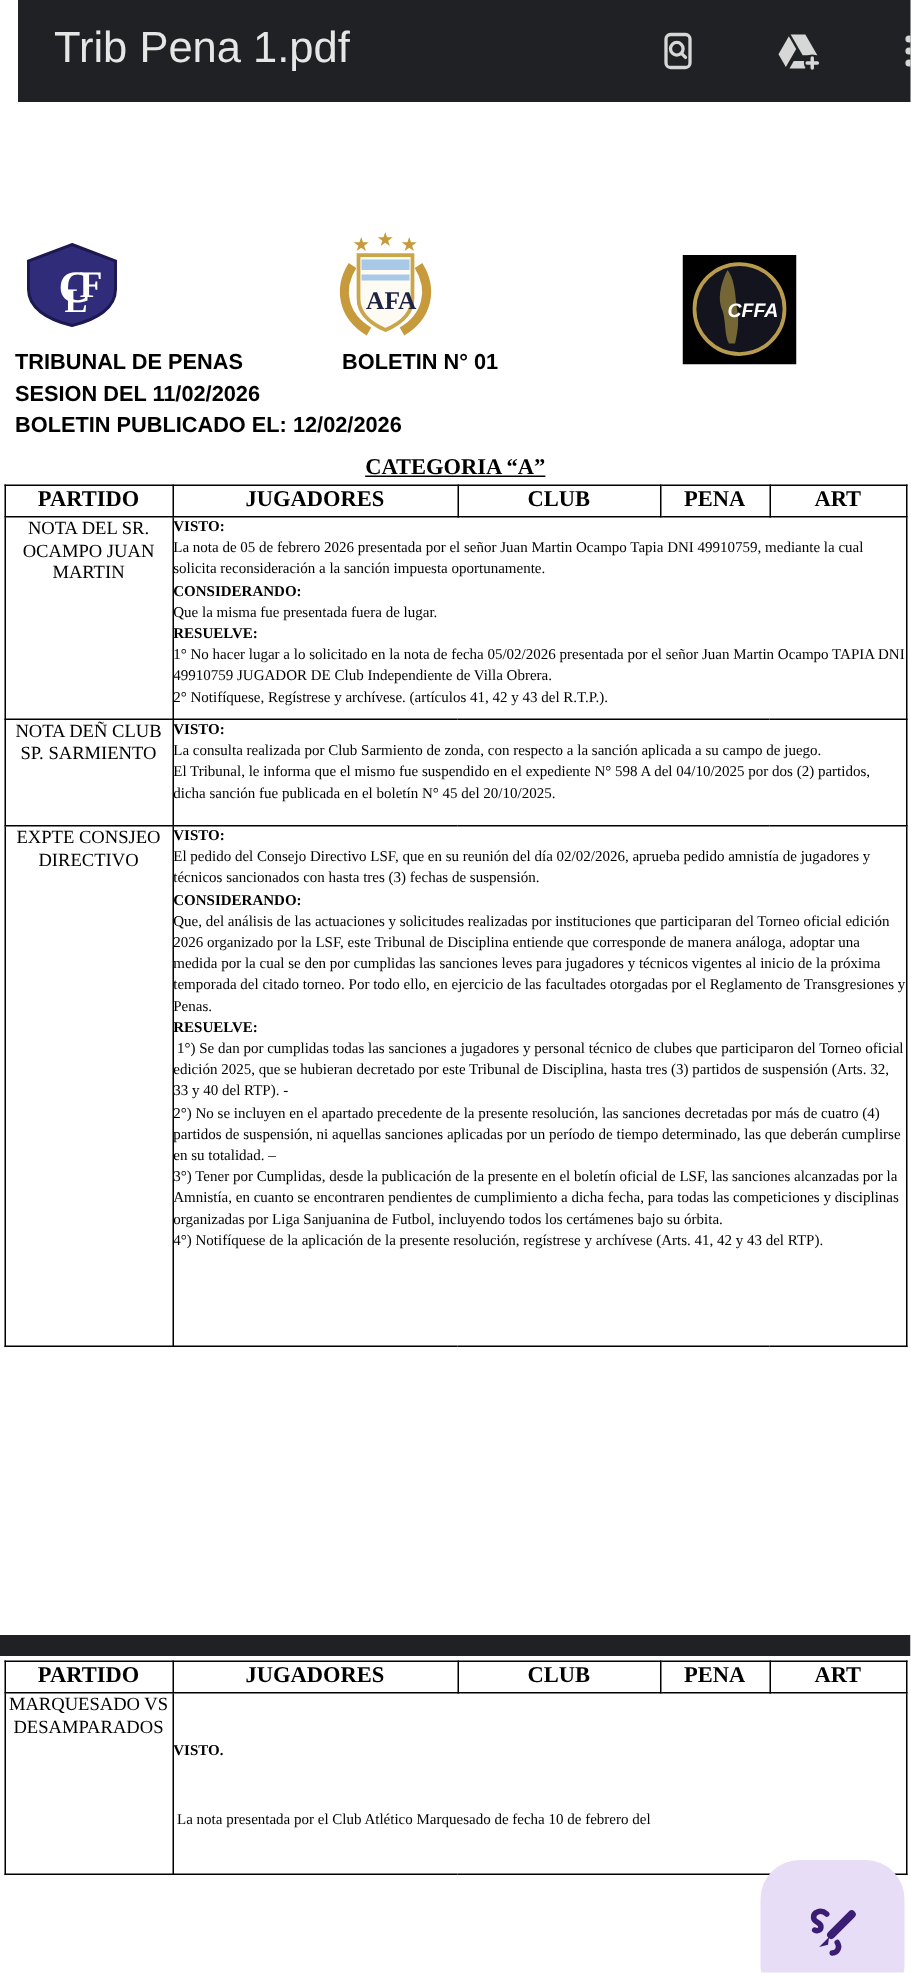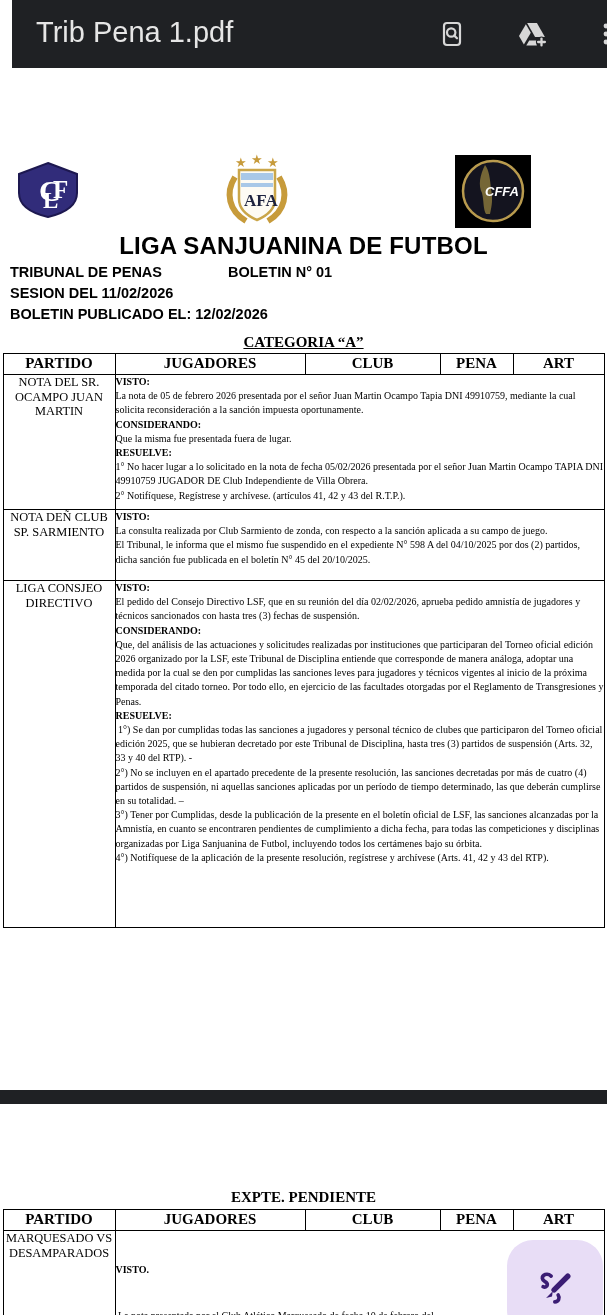--- a/index.html
+++ b/index.html
@@ -19,21 +19,21 @@
 
   
   .page1{position:absolute;left:0;top:68px;width:607px;height:1022px;background:#fff;}
   .separator{position:absolute;left:0;top:1090px;width:607px;height:14px;background:#1f2124;}
   .page2{position:absolute;left:0;top:1104px;width:607px;height:211px;background:#fff;overflow:hidden;}
 
   .logos-row{position:relative;margin-top:85px;height:76px;}
   .logo{position:absolute;}
   .logo-lsf{left:15px;top:8px;}
   .logo-afa{left:213px;top:0px;}
-  .logo-cffa{left:455px;top:2px;}
+  .logo-cffa{left:455px;top:17px;}
 
   .doc-title{margin-top:4px;text-align:center;font-family:"Liberation Sans",sans-serif;
     font-weight:bold;font-size:24px;line-height:26px;color:#000;letter-spacing:.2px;}
   .meta{margin:3px 0 0 10px;font-family:"Liberation Sans",sans-serif;font-weight:bold;
     font-size:14.5px;line-height:21px;color:#000000;}
   .meta-row{display:flex;}
   .meta-left{width:218px;}
   .section-title{text-align:center;font-weight:bold;font-size:15px;line-height:17px;color:#000;}
   .page1 .section-title{margin-top:9px;text-decoration:underline;}
   .page2 .section-title{margin-top:85px;}
@@ -116,21 +116,20 @@
       <div class="logo logo-cffa">
         <svg width="76" height="73" viewBox="0 0 76 73">
           <rect x="0" y="0" width="76" height="73" fill="#000"></rect>
           <circle cx="38" cy="36" r="30" fill="#14141f" stroke="#b99b4e" stroke-width="2.5"></circle>
           <path d="M30 10 C25 20 23 30 27 38 C29 46 28 54 31 59 L35 59 C37 50 38 44 36 34 C35 23 34 15 30 10 Z" fill="#7a6a38" opacity="0.95"></path>
           <text x="30" y="41" font-family="Liberation Sans, sans-serif" font-style="italic" font-weight="bold" font-size="13" fill="#fff">CFFA</text>
         </svg>
       </div>
     </div>
 
-    <div class="doc-title">LIGA SANJUANINA DE FUTBOL</div>
 
     <div class="meta">
       <div class="meta-row">
         <span class="meta-left">TRIBUNAL DE PENAS</span>
         <span>BOLETIN N° 01</span>
       </div>
       <div>SESION DEL 11/02/2026</div>
       <div>BOLETIN PUBLICADO EL: 12/02/2026</div>
     </div>
 
@@ -172,21 +171,21 @@
             <td class="partido">NOTA DEÑ CLUB SP. SARMIENTO</td>
             <td class="bodycell" colspan="4">
               <div class="bodywrap" style="height: 70px;">
                 <p class="ln b">VISTO:</p>
                 <p class="ln">La consulta realizada por Club Sarmiento de zonda, con respecto a la sanción aplicada a su campo de juego.</p>
                 <p class="ln">El Tribunal, le informa que el mismo fue suspendido en el expediente N° 598 A del 04/10/2025 por dos (2) partidos, dicha sanción fue publicada en el boletín N° 45 del 20/10/2025.</p>
               </div>
             </td>
           </tr>
           <tr>
-            <td class="partido">LIGA CONSJEO DIRECTIVO</td>
+            <td class="partido">EXPTE CONSJEO DIRECTIVO</td>
             <td class="bodycell" colspan="4">
               <div class="bodywrap" style="height: 346px;">
                 <p class="ln b">VISTO:</p>
                 <p class="ln">El pedido del Consejo Directivo LSF, que en su reunión del día 02/02/2026, aprueba pedido amnistía de jugadores y técnicos sancionados con hasta tres (3) fechas de suspensión.</p>
                 <p class="ln b">CONSIDERANDO:</p>
                 <p class="ln">Que, del análisis de las actuaciones y solicitudes realizadas por instituciones que participaran del Torneo oficial edición 2026 organizado por la LSF, este Tribunal de Disciplina entiende que corresponde de manera análoga, adoptar una medida por la cual se den por cumplidas las sanciones leves para jugadores y técnicos vigentes al inicio de la próxima temporada del citado torneo. Por todo ello, en ejercicio de las facultades otorgadas por el Reglamento de Transgresiones y Penas.</p>
                 <p class="ln b">RESUELVE:</p>
                 <p class="ln">&nbsp;1°) Se dan por cumplidas todas las sanciones a jugadores y personal técnico de clubes que participaron del Torneo oficial edición 2025, que se hubieran decretado por este Tribunal de Disciplina, hasta tres (3) partidos de suspensión (Arts. 32, 33 y 40 del RTP). -</p>
                 <p class="ln">2°) No se incluyen en el apartado precedente de la presente resolución, las sanciones decretadas por más de cuatro (4) partidos de suspensión, ni aquellas sanciones aplicadas por un período de tiempo determinado, las que deberán cumplirse en su totalidad. –</p>
                 <p class="ln">3°) Tener por Cumplidas, desde la publicación de la presente en el boletín oficial de LSF, las sanciones alcanzadas por la Amnistía, en cuanto se encontraren pendientes de cumplimiento a dicha fecha, para todas las competiciones y disciplinas organizadas por Liga Sanjuanina de Futbol, incluyendo todos los certámenes bajo su órbita.</p>
@@ -194,21 +193,20 @@
               </div>
             </td>
           </tr>
         </tbody>
       </table>
   </div>
 
   <div class="separator"></div>
 
   <div class="page2">
-    <div class="section-title">EXPTE. PENDIENTE</div>
     <table class="doc">
         <colgroup>
           <col style="width: 112px;">
           <col style="width: 190px;">
           <col style="width: 135px;">
           <col style="width: 73px;">
           <col style="width: 91px;">
         </colgroup>
         <thead>
           <tr>

